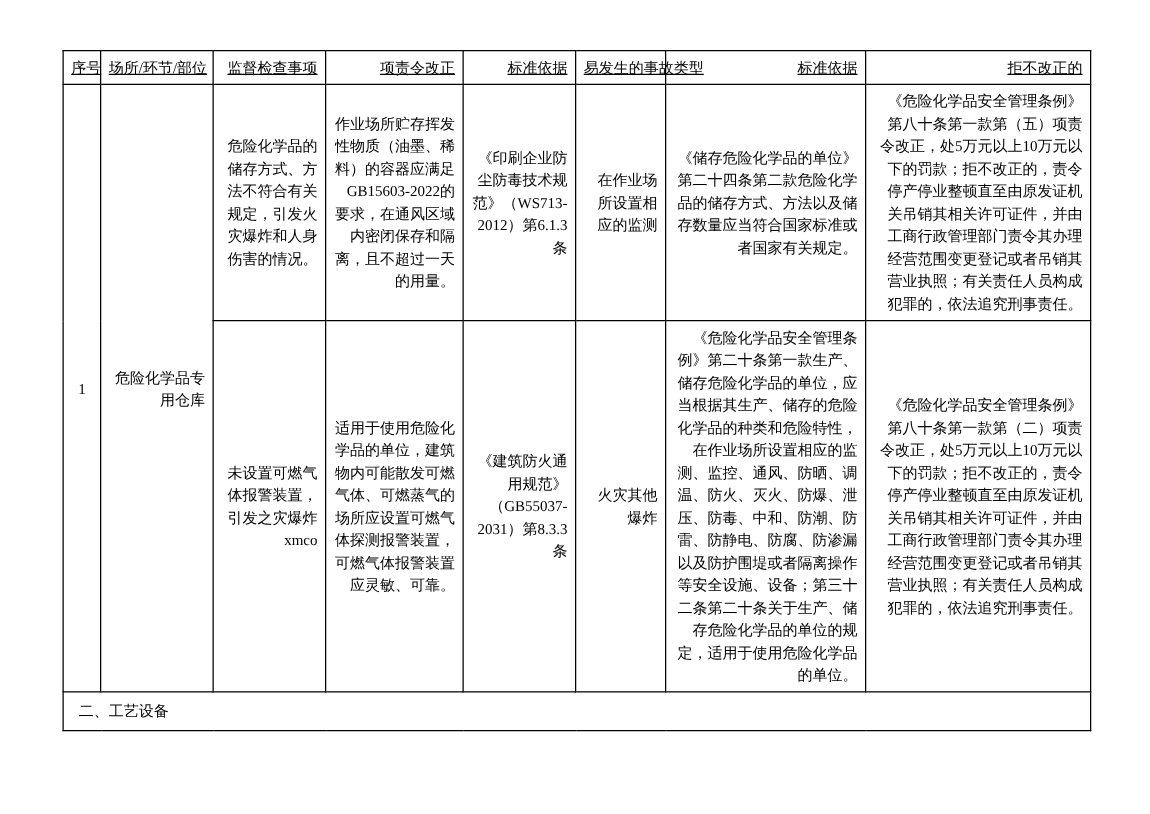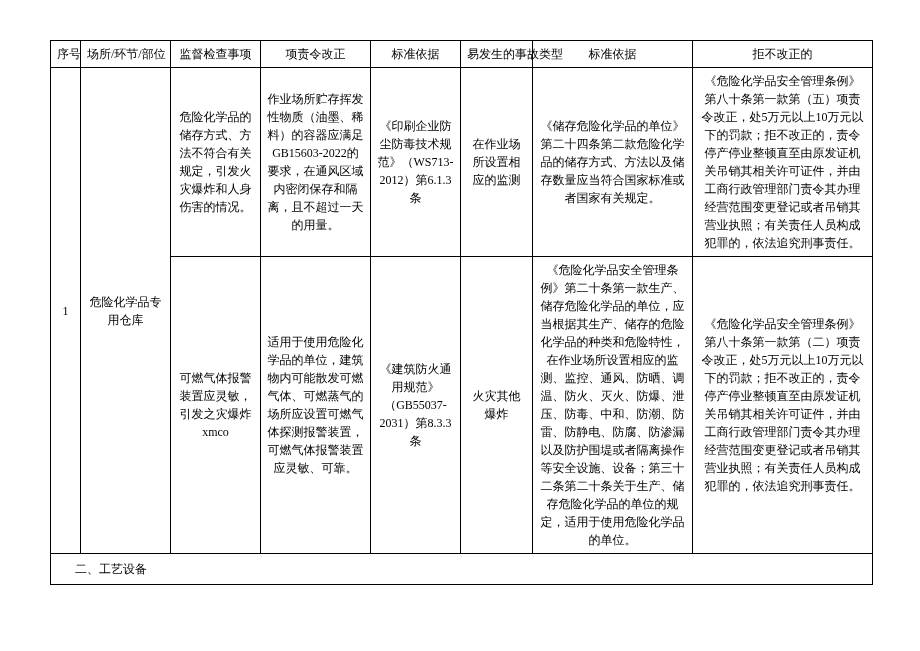--- a/index.html
+++ b/index.html
@@ -16,42 +16,43 @@
     }
     table {
       border-collapse: collapse;
       width: 100%;
       table-layout: fixed;
     }
     th, td {
       border: 1px solid #000;
       padding: 4px 6px;
       vertical-align: middle;
-      text-align: center;
+      text-align: right;
       line-height: 1.5;
       word-wrap: break-word;
     }
     th {
-      text-align: center;
+      text-align: right;
       font-weight: normal;
       white-space: nowrap;
+      text-decoration: underline;
     }
     .col-seq { width: 30px; text-align: center; }
     .col-place { width: 90px; }
     .col-insp { width: 90px; }
     .col-measure { width: 110px; }
     .col-basis { width: 90px; }
     .col-type { width: 72px; }
     .col-enforce { width: 160px; }
     .col-penalty { width: 180px; }
     .center { text-align: center; }
     .indent { text-indent: 2em; }
     .section-row td {
       text-align: left;
-      padding: 6px 24px;
+      padding: 6px 12px;
     }
   </style>
 </head>
 <body>
 
 <table>
   <colgroup>
     <col class="col-seq">
     <col class="col-place">
     <col class="col-insp">
@@ -78,21 +79,21 @@
       <td rowspan="2" class="center">1</td>
       <td rowspan="2">危险化学品专用仓库</td>
       <td>危险化学品的储存方式、方法不符合有关规定，引发火灾爆炸和人身伤害的情况。</td>
       <td>作业场所贮存挥发性物质（油墨、稀料）的容器应满足GB15603-2022的要求，在通风区域内密闭保存和隔离，且不超过一天的用量。</td>
       <td><span class="indent">《印刷企业防尘防毒技术规范》（WS713-2012）第6.1.3条</span></td>
       <td>在作业场所设置相应的监测</td>
       <td><span class="indent">《储存危险化学品的单位》第二十四条第二款危险化学品的储存方式、方法以及储存数量应当符合国家标准或者国家有关规定。</span></td>
       <td><span class="indent">《危险化学品安全管理条例》第八十条第一款第（五）项责令改正，处5万元以上10万元以下的罚款；拒不改正的，责令停产停业整顿直至由原发证机关吊销其相关许可证件，并由工商行政管理部门责令其办理经营范围变更登记或者吊销其营业执照；有关责任人员构成犯罪的，依法追究刑事责任。</span></td>
     </tr>
     <tr>
-      <td>可燃气体报警装置应灵敏，引发之灾爆炸xmco</td>
+      <td>未设置可燃气体报警装置，引发之灾爆炸xmco</td>
       <td>适用于使用危险化学品的单位，建筑物内可能散发可燃气体、可燃蒸气的场所应设置可燃气体探测报警装置，可燃气体报警装置应灵敏、可靠。</td>
       <td><span class="indent">《建筑防火通用规范》（GB55037-2031）第8.3.3条</span></td>
       <td>火灾其他爆炸</td>
       <td><span class="indent">《危险化学品安全管理条例》第二十条第一款生产、储存危险化学品的单位，应当根据其生产、储存的危险化学品的种类和危险特性，在作业场所设置相应的监测、监控、通风、防晒、调温、防火、灭火、防爆、泄压、防毒、中和、防潮、防雷、防静电、防腐、防渗漏以及防护围堤或者隔离操作等安全设施、设备；第三十二条第二十条关于生产、储存危险化学品的单位的规定，适用于使用危险化学品的单位。</span></td>
       <td><span class="indent">《危险化学品安全管理条例》第八十条第一款第（二）项责令改正，处5万元以上10万元以下的罚款；拒不改正的，责令停产停业整顿直至由原发证机关吊销其相关许可证件，并由工商行政管理部门责令其办理经营范围变更登记或者吊销其营业执照；有关责任人员构成犯罪的，依法追究刑事责任。</span></td>
     </tr>
     <tr class="section-row">
       <td colspan="8">二、工艺设备</td>
     </tr>
   </tbody>

